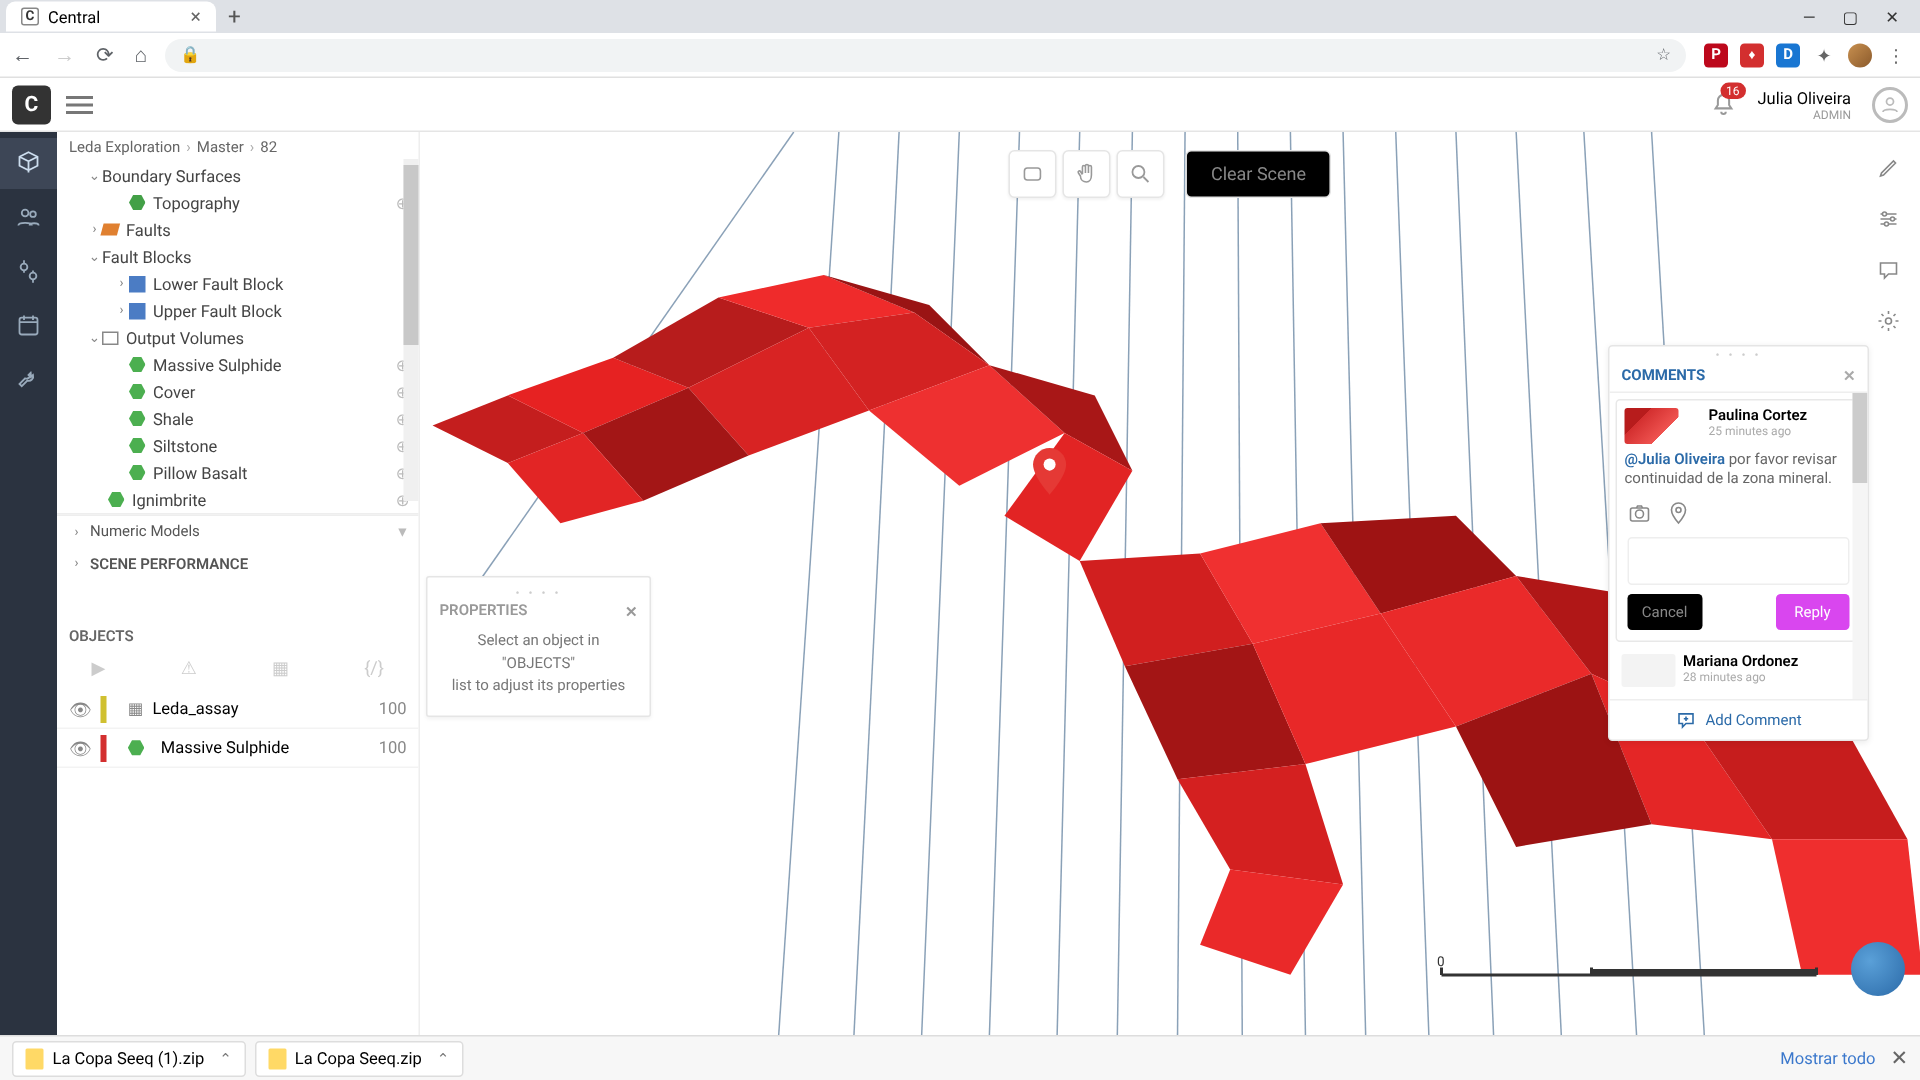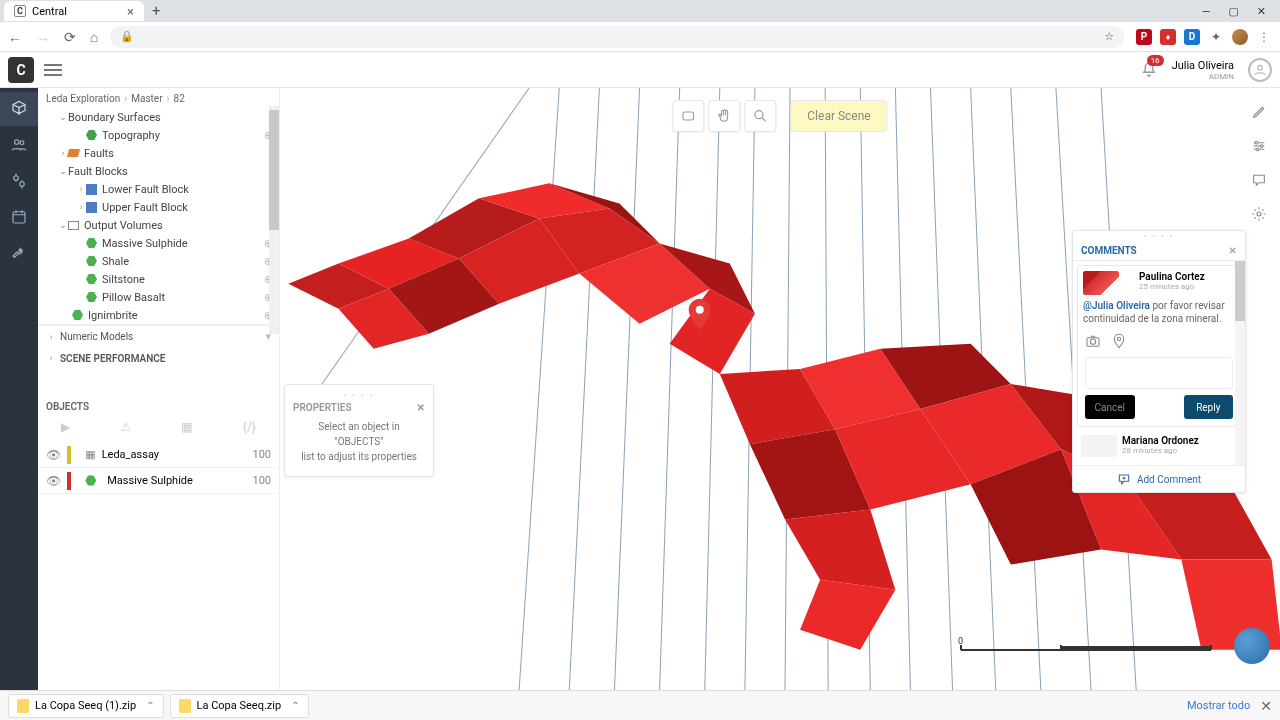--- a/index.html
+++ b/index.html
@@ -56,21 +56,21 @@
 .obj-tools { display: flex; padding: 2px 8px 8px; gap: 20px; justify-content:space-around; color: #ccc; font-size: 12px; }
 .obj-row { display: flex; align-items: center; height: 26px; font-size: 11px; padding: 0 8px; gap: 6px; border-bottom:1px solid #f3f3f3;}
 .eye { color: #888; font-size: 12px; }
 .color-swatch { width: 4px; height: 18px; }
 .obj-val { margin-left: auto; color: #888; }
 
 
 .canvas-wrap { flex: 1; position: relative; background: #fff; overflow: hidden; }
 .canvas-toolbar { position: absolute; top: 12px; left: 50%; transform: translateX(-50%); display: flex; gap: 4px; z-index: 5; align-items:center;}
 .tool-btn { width: 32px; height: 32px; background: #fff; border: 1px solid #e5e5e5; border-radius: 4px; display: flex; align-items: center; justify-content: center; color: #888; cursor:pointer; box-shadow:0 1px 2px rgba(0,0,0,0.05);}
-.clear-btn { height: 32px; padding: 0 16px; background: #fef9c3; border: 1px solid #e5e5e5; border-radius: 4px; font-size: 12px; color: #888; margin-left:10px; display:flex;align-items:center; cursor:pointer;}
+.clear-btn { height: 32px; padding: 0 16px; background: #000000; border: 1px solid #e5e5e5; border-radius: 4px; font-size: 12px; color: #888; margin-left:10px; display:flex;align-items:center; cursor:pointer;}
 .right-tools { position: absolute; right: 6px; top: 10px; display: flex; flex-direction: column; gap: 6px; z-index: 5; }
 .right-tools .tool-btn { width: 30px; height: 28px; border:none; box-shadow:none;}
 
 
 .mesh-svg { position: absolute; inset: 0; width: 100%; height: 100%; }
 
 
 .props-panel { position: absolute; left: 4px; top: 296px; width: 150px; background: #fff; border: 1px solid #e5e5e5; border-radius: 2px; padding: 6px 8px 12px; font-size: 10px; box-shadow:0 1px 3px rgba(0,0,0,0.06); z-index:4;}
 .props-handle { text-align:center; color:#ccc; font-size:8px; letter-spacing:2px; margin-bottom:2px;}
 .props-header { display: flex; justify-content: space-between; font-weight: 600; color: #999; font-size:10px; margin-bottom: 6px; }
@@ -86,21 +86,21 @@
 .thumb { width: 36px; height: 24px; background: #d32f2f; border-radius: 2px; flex-shrink: 0; background:linear-gradient(135deg,#b71c1c 30%, #d32f2f 30%, #ef5350 70%, #fff 70%);}
 .comment-author { font-size: 10px; font-weight: 600; }
 .comment-time { font-size: 8px; color: #aaa; }
 .comment-text { font-size: 10px; color: #666; margin-top: 4px; line-height: 1.3; }
 .comment-text .mention { color: #2b6aa8; font-weight: 600; }
 .comment-icons { display: flex; gap: 10px; margin: 8px 2px; color: #888; font-size:14px;}
 .reply-box { height: 32px; border: 1px solid #eee; border-radius: 3px; margin: 2px; }
 .comment-btns { display: flex; gap: 4px; margin: 6px 2px 2px; }
 .c-btn { flex: 1; height: 24px; border-radius: 3px; font-size: 10px; display: flex; align-items: center; justify-content: center; cursor:pointer;}
 .c-cancel { background: #000000; color: #888; }
-.c-reply { background: #0c4a6e; color: #fff; margin-left: 45px; }
+.c-reply { background: #d946ef; color: #fff; margin-left: 45px; }
 .comment-card2 { margin: 4px; padding: 4px; display:flex; gap:5px;}
 .thumb2 { width:36px; height:22px; background:#f3f3f3;border-radius:2px; flex-shrink:0;}
 .add-comment-bar { border-top:1px solid #eee; padding:6px; text-align:center; font-size:10px; color:#2b6aa8; display:flex;align-items:center;justify-content:center;gap:6px; cursor:pointer;}
 .cmt-scroll { position:absolute; right:0; top:0; width:10px; height:100%; background:#f5f5f5;}
 .cmt-thumb { background:#ccc; width:100%; height:60px;}
 
 .scalebar { position:absolute; bottom:36px; right:64px; width:260px; height:18px; z-index:3;}
 .orient-ball { position:absolute; bottom:26px; right:10px; width:36px; height:36px; border-radius:50%; background: radial-gradient(circle at 35% 35%, #5aa0d8, #2b6aa8); z-index:3;}
 
 
@@ -254,20 +254,26 @@
         </div>
         <div class="tree-row" style="padding-left: 20px;">
           <span class="chev">⌄</span>
           <span style="width:11px;height:9px;border:1px solid #888;margin-right:5px;display:inline-block;"></span>
           <span>Output Volumes</span>
         </div>
         <div class="tree-row" style="padding-left: 38px;">
           <span class="chev"></span>
           <span class="hex" style="background:#4caf50;"></span>
           <span>Massive Sulphide</span>
+          <span class="plus-ico">⊕</span>
+        </div>
+        <div class="tree-row" style="padding-left: 38px;">
+          <span class="chev"></span>
+          <span class="hex" style="background:#4caf50;"></span>
+          <span>Cover</span>
           <span class="plus-ico">⊕</span>
         </div>
         <div class="tree-row" style="padding-left: 38px;">
           <span class="chev"></span>
           <span class="hex" style="background:#4caf50;"></span>
           <span>Shale</span>
           <span class="plus-ico">⊕</span>
         </div>
         <div class="tree-row" style="padding-left: 38px;">
           <span class="chev"></span>

